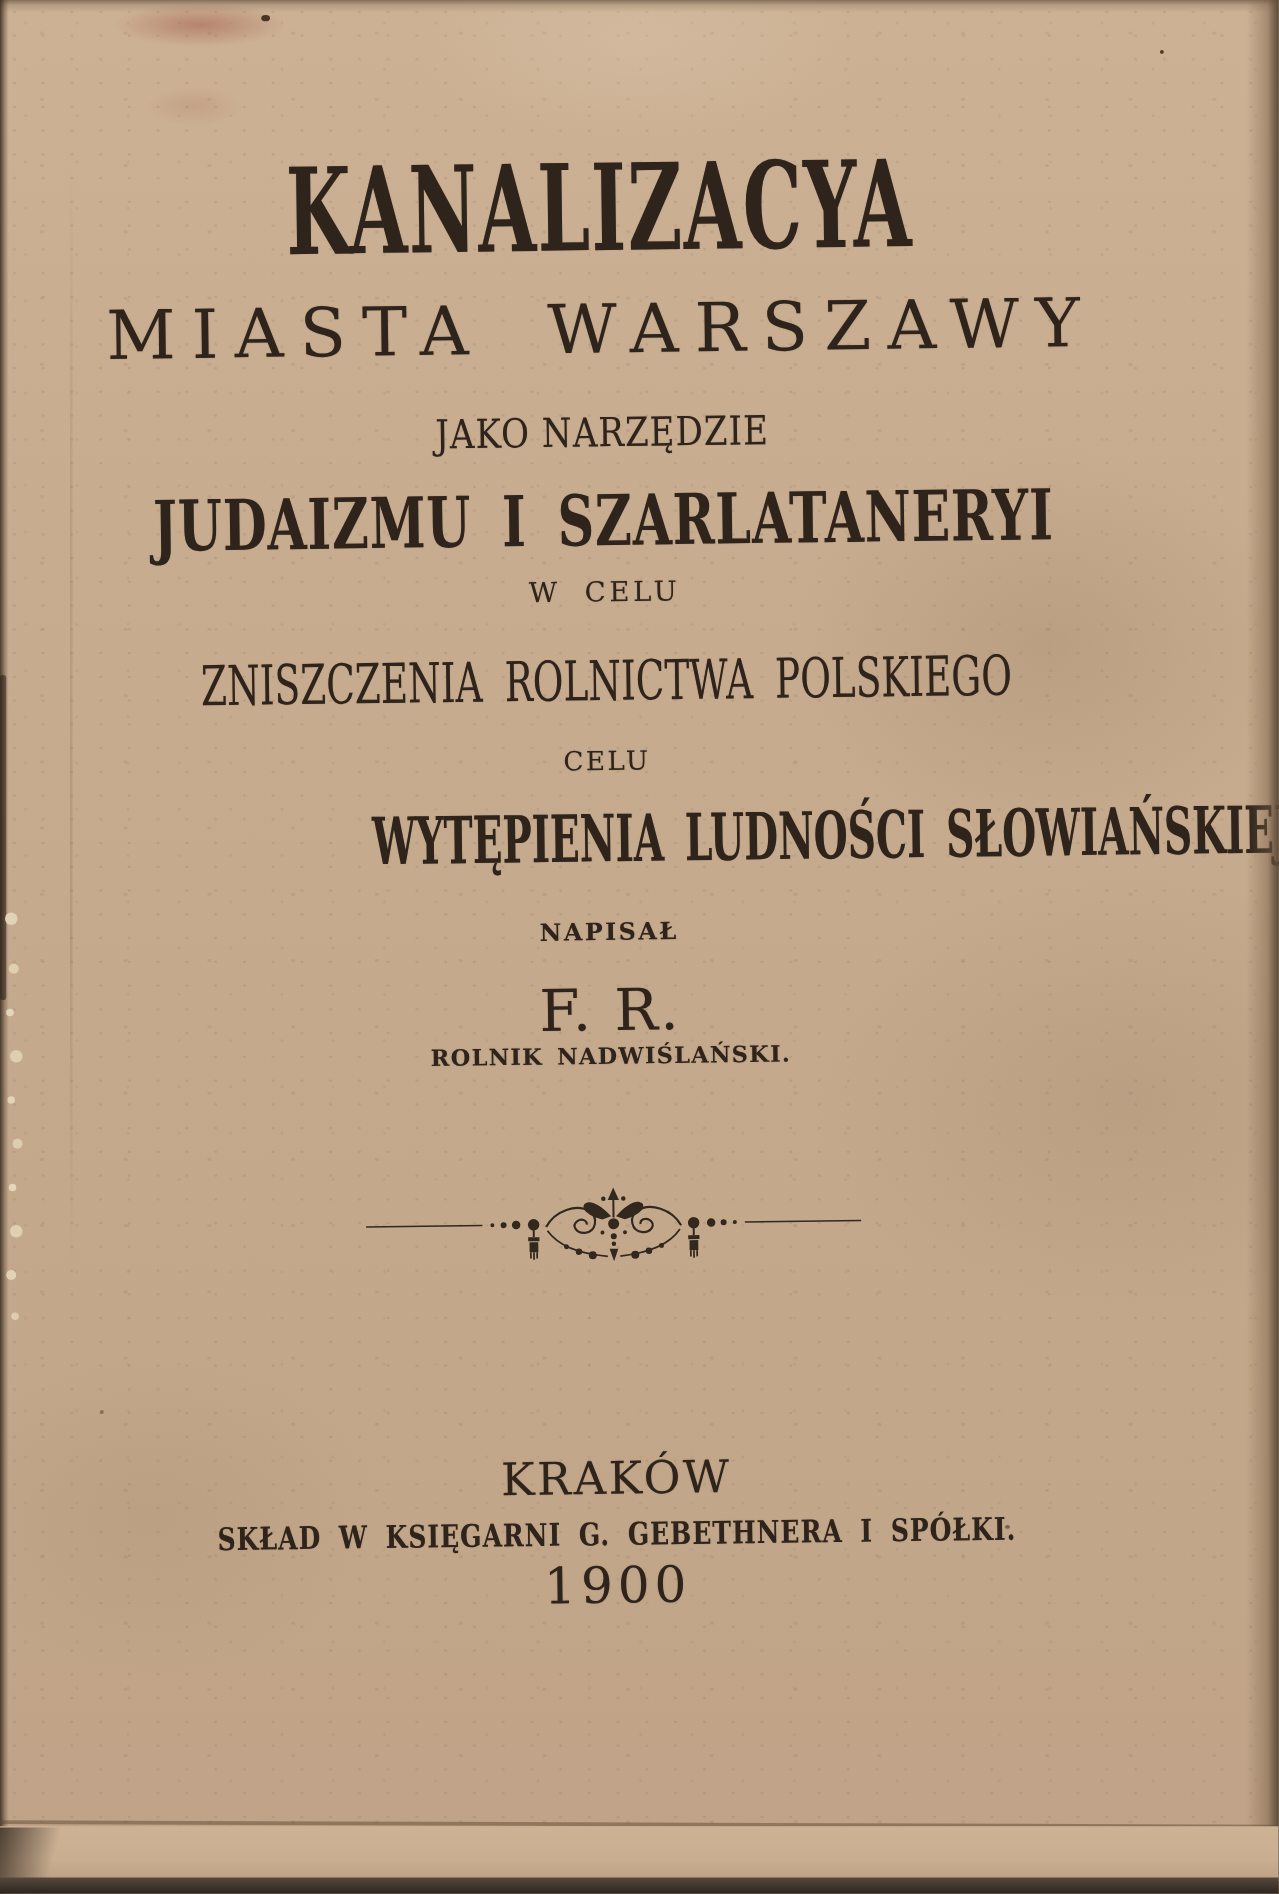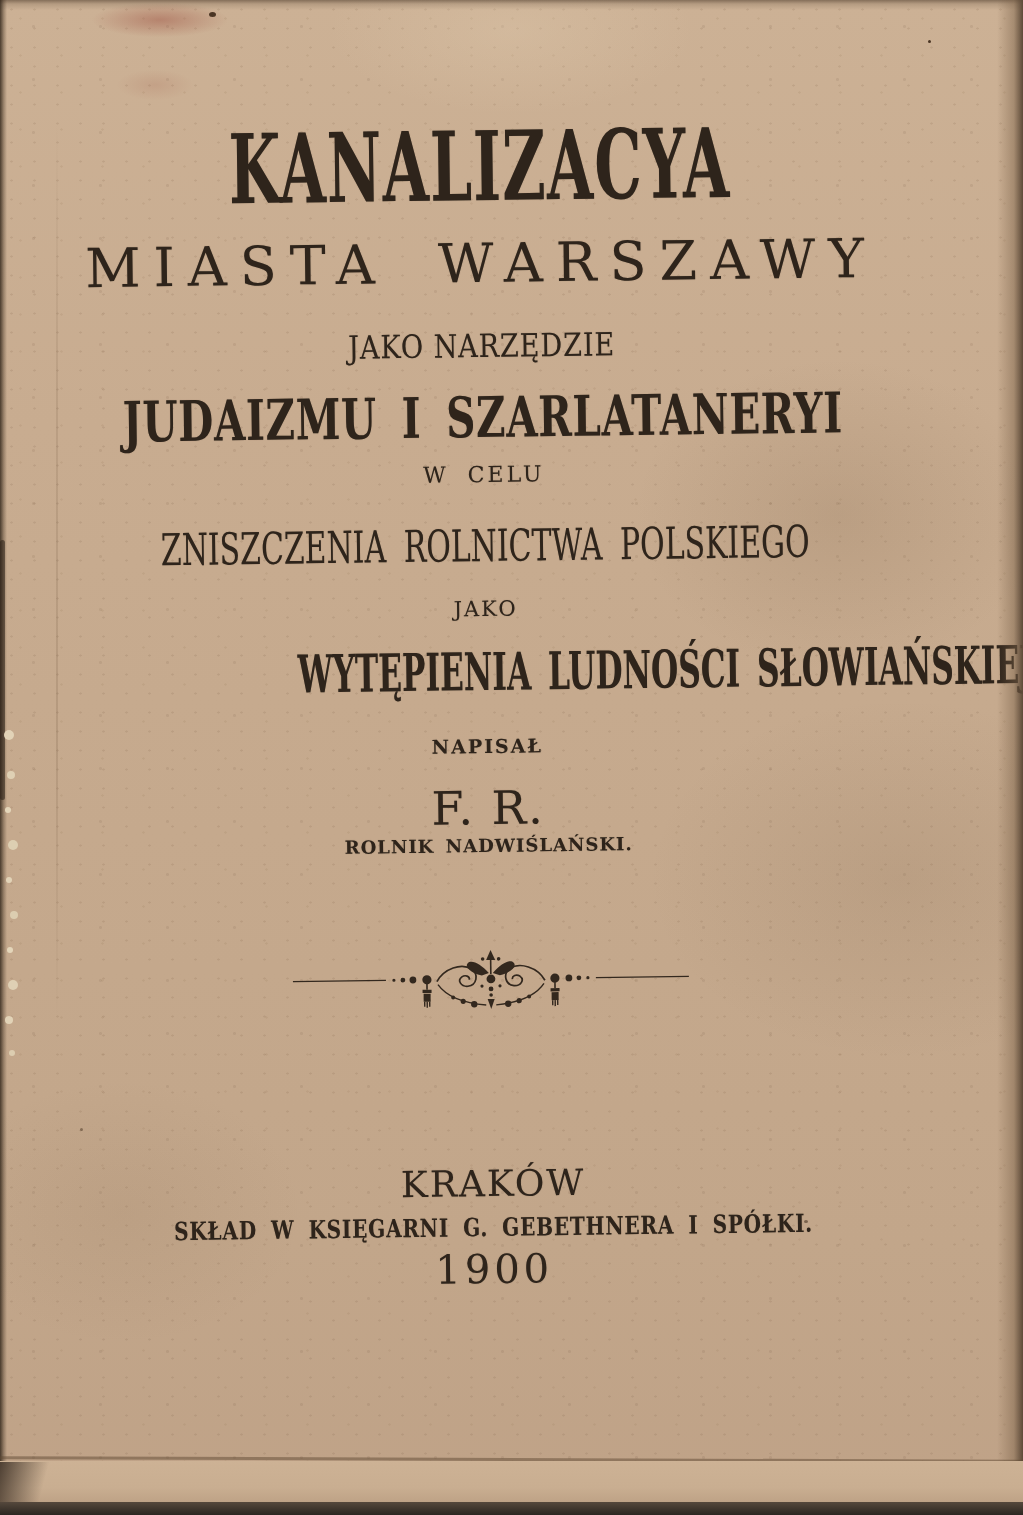--- a/index.html
+++ b/index.html
@@ -80,21 +80,21 @@
 
 <div class="scan">
 
   <div class="content">
     <div class="line t-main"><span>KANALIZACYA</span></div>
     <div class="line t-city"><span>MIASTA WARSZAWY</span></div>
     <div class="line t-jako"><span>JAKO NARZĘDZIE</span></div>
     <div class="line t-juda"><span>JUDAIZMU I SZARLATANERYI</span></div>
     <div class="line t-celu"><span>W CELU</span></div>
     <div class="line t-znisz"><span>ZNISZCZENIA ROLNICTWA POLSKIEGO</span></div>
-    <div class="line t-oraz"><span>JAKO</span></div>
+    <div class="line t-oraz"><span>CELU</span></div>
     <div class="line t-wytep"><span>WYTĘPIENIA LUDNOŚCI SŁOWIAŃSKIEJ NAD WISŁĄ</span></div>
     <div class="line t-napisal"><span>NAPISAŁ</span></div>
     <div class="line t-init"><span>F. R.</span></div>
     <div class="line t-epithet"><span>ROLNIK NADWIŚLAŃSKI.</span></div>
 
     <div class="ornament-wrap">
       <svg width="400" height="64" viewBox="0 0 400 64">
         <g stroke="#33281e" fill="#33281e">
           <line x1="2" y1="31" x2="95" y2="31" stroke-width="1.2"></line>
           <line x1="305" y1="31" x2="398" y2="31" stroke-width="1.2"></line>

